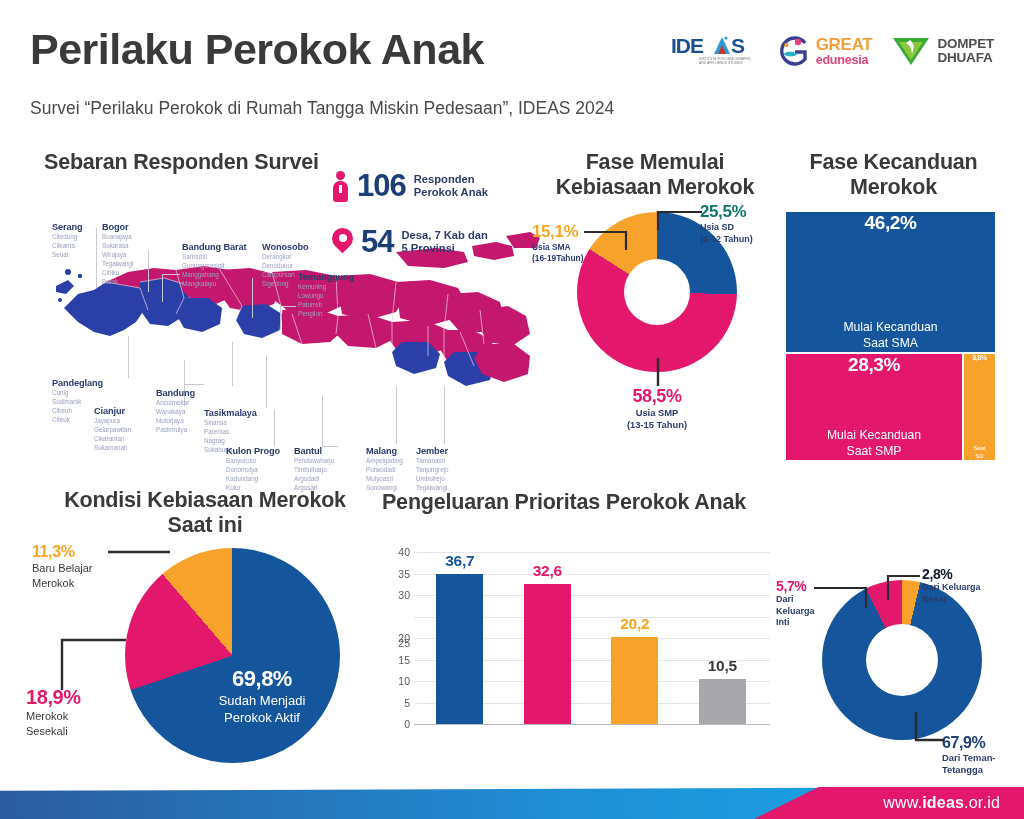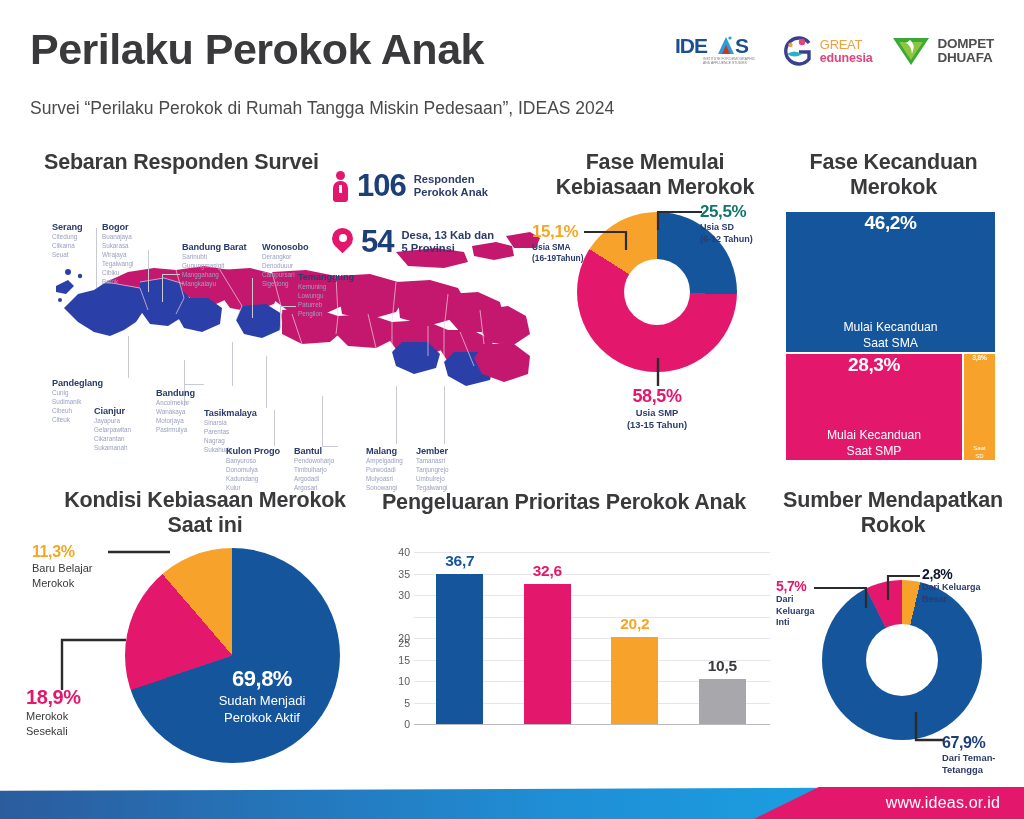--- a/index.html
+++ b/index.html
@@ -17,21 +17,21 @@
   .title {
     font-size: 43px; font-weight: 800; color:#3a3a3c; letter-spacing:-0.5px;
     line-height: 1.0;
   }
   .subtitle {
     margin-top: 27px; font-size:17.5px; color:#4a4a4c; line-height:1.25;
     max-width: 640px;
   }
   .logos { position:absolute; right:0; top:6px; display:flex; align-items:center; gap:18px; }
   .logo { display:flex; align-items:center; gap:5px; }
-  .logo-great-txt { font-size:13px; font-weight:400; color:#f2a03d; line-height:1; letter-spacing:-.3px;}
+  .logo-great-txt { font-size:17px; font-weight:700; color:#f2a03d; line-height:1; letter-spacing:-.3px;}
   .logo-great-sub { font-size:12.5px; font-weight:700; color:#e0457b; line-height:1; margin-top:1px; letter-spacing:-.2px;}
   .logo-dd-txt { font-size:13.5px; font-weight:700; color:#4e4e50; line-height:1.05; letter-spacing:-.2px;}
 
   
   .sec-title {
     font-size: 21.5px; font-weight: 800; color:#3a3a3c; line-height:1.15;
     letter-spacing:-.2px;
   }
 
   
@@ -93,21 +93,21 @@
   .donut2::after { content:""; position:absolute; left:44px; top:44px; width:72px; height:72px; background:#fff; border-radius:50%; }
 
   
   .footer { position:absolute; left:0; bottom:0; width:1024px; height:38px; overflow:hidden; }
   .f-blue { position:absolute; left:0; bottom:0; width:1024px; height:32px;
             background:linear-gradient(90deg,#2b5c9e 0%, #1f8fd6 55%, #18a9e8 100%);
             clip-path: polygon(0 12%, 100% 0, 100% 100%, 0 100%); }
   .f-pink { position:absolute; right:0; bottom:0; width:270px; height:32px; background:#e3186c;
             clip-path: polygon(24% 0, 100% 0, 100% 100%, 0 100%); }
   .f-url { position:absolute; right:24px; bottom:7px; color:#fff; font-size:16px; letter-spacing:.2px; }
-  .f-url b { font-weight:400; }
+  .f-url b { font-weight:700; }
 </style>
 </head>
 <body>
 
 <div class="page">
 
   <div class="header">
     <div class="title">Perilaku Perokok Anak</div>
     <div class="subtitle">Survei “Perilaku Perokok di Rumah Tangga Miskin Pedesaan”, IDEAS 2024</div>
 
@@ -294,21 +294,21 @@
         <span>Perokok Anak</span>
       </div>
     </div>
     <div class="stat-row">
       <div class="icon-pin">
         <div class="p1"></div>
           <div class="p2"></div>
       </div>
       <div class="stat-num">54</div>
       <div class="stat-lbl">
-        <span>Desa, 13 Kab dan</span><br>
+        <span>Desa, 7 Kab dan</span><br>
         <span>5 Provinsi</span>
       </div>
     </div>
   </div>
 
   <div class="panel-donut1">
     <div class="sec-title" style="text-align:center;">
       <span>Fase Memulai Kebiasaan Merokok</span>
     </div>
 
@@ -477,23 +477,20 @@
         </div>
         <div class="blab">
           <span>Pulsa / Kuota</span><br>
           <span>internet</span>
         </div>
       </div>
     </div>
   </div>
 
   <div class="panel-donut2">
-    <div class="sec-title" style="text-align:center;">
-      <span>Sumber Mendapatkan Rokok</span>
-    </div>
 
     <div class="donut2" style="background: conic-gradient(#F7A32B 0deg 13.2deg, #14559B 13.2deg 333.1deg, #E3186C 333.1deg 360deg);">
     </div>
 
     <div class="cal" style="left:160px; top:78px;">
       <div class="v" style="font-size:14px;color:#0f172a;">2,8%</div>
       <div class="t" style="font-size:9px;line-height:1.3;">
         <span>Dari Keluarga</span><br>
         <span>Besar</span>
       </div>

